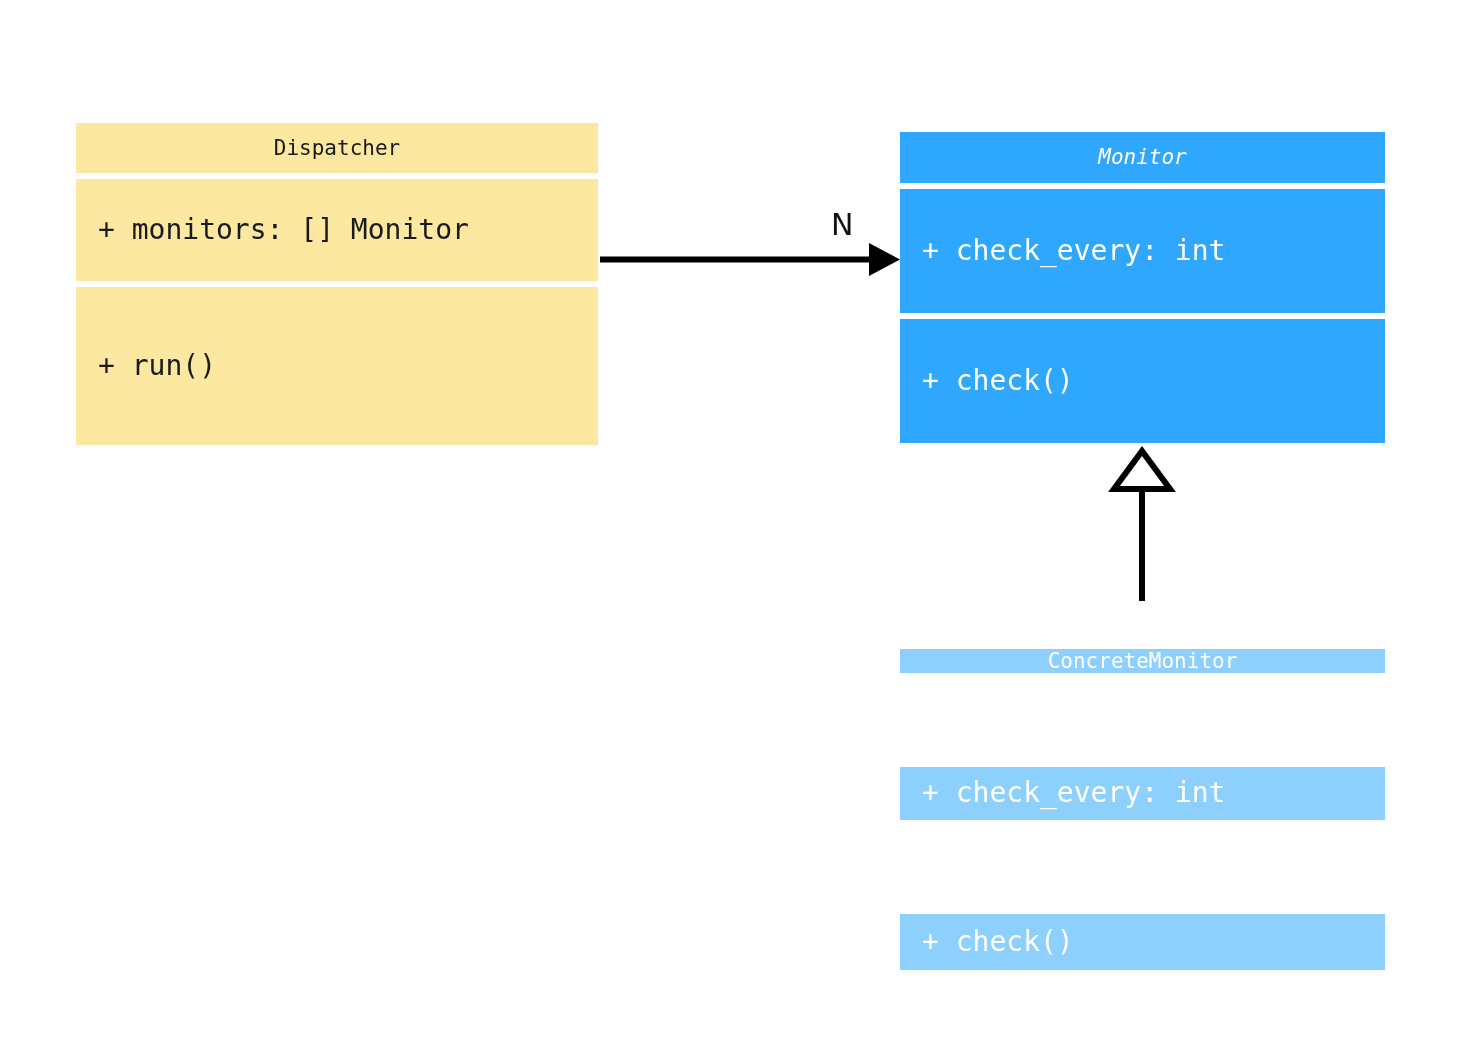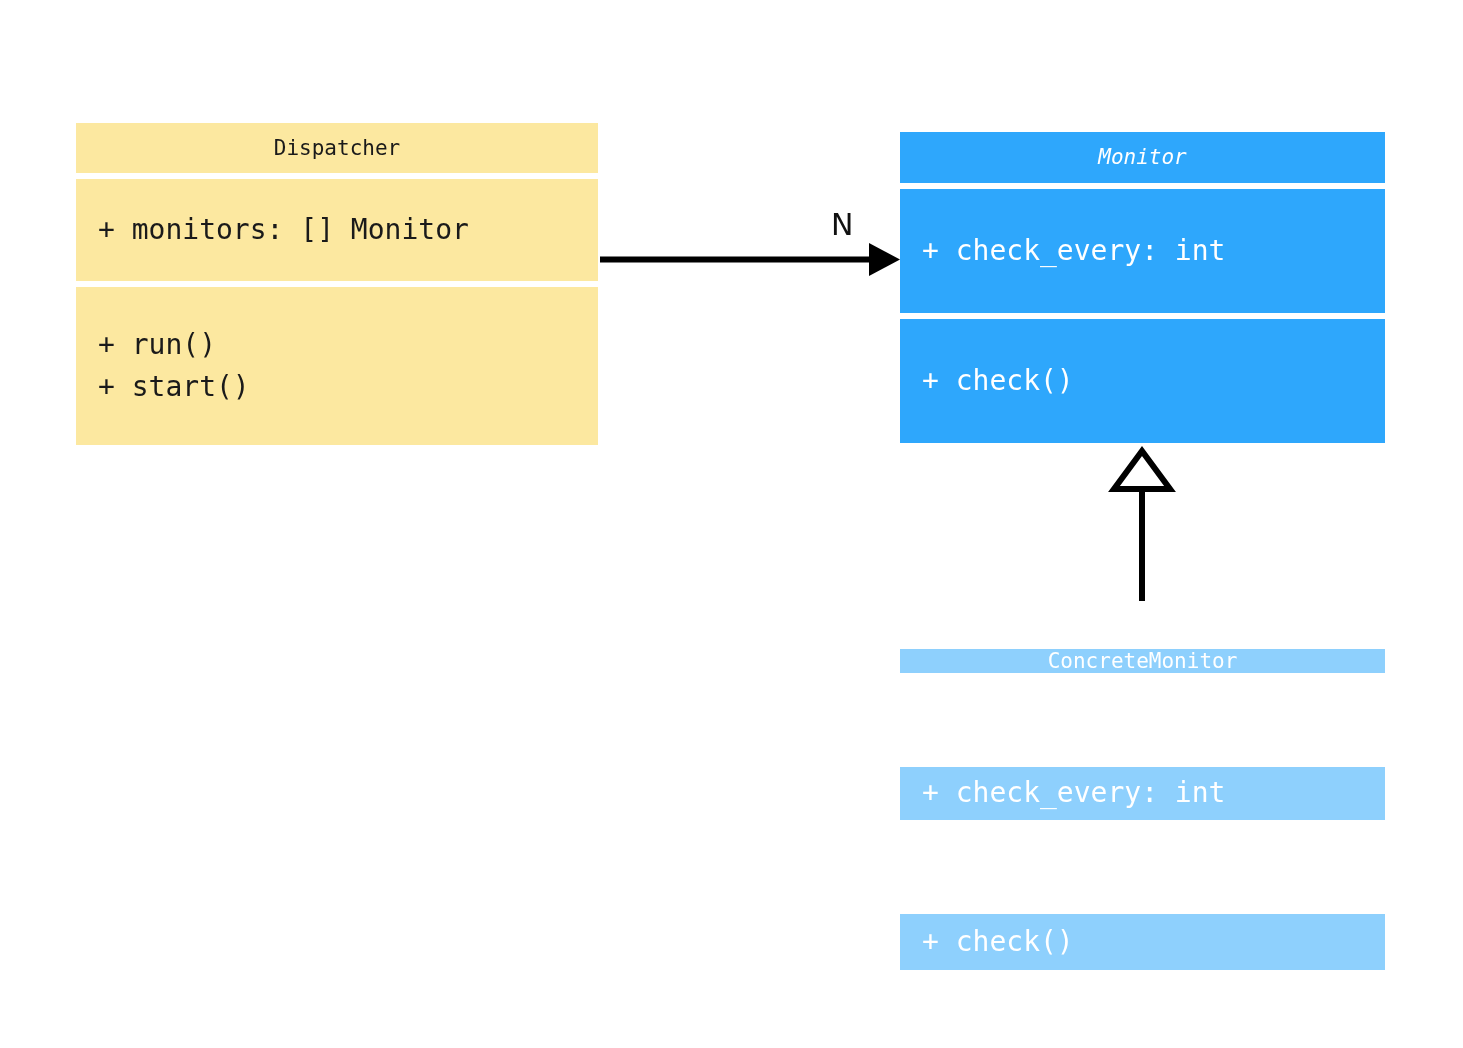--- a/index.html
+++ b/index.html
@@ -139,21 +139,20 @@
 
   <div class="uml-class" id="dispatcher-class">
     <div class="uml-header">Dispatcher</div>
     <div class="uml-sep s1"></div>
     <div class="uml-compartment attrs">
       <div class="member">+ monitors: [] Monitor</div>
     </div>
     <div class="uml-sep s2"></div>
     <div class="uml-compartment ops">
       <div class="member">+ run()</div>
-      <div class="member">+ start()</div>
     </div>
   </div>
 
   <div class="uml-class" id="monitor-class">
     <div class="uml-header">Monitor</div>
     <div class="uml-sep s1"></div>
     <div class="uml-compartment attrs">
       <div class="member">+ check_every: int</div>
     </div>
     <div class="uml-sep s2"></div>

